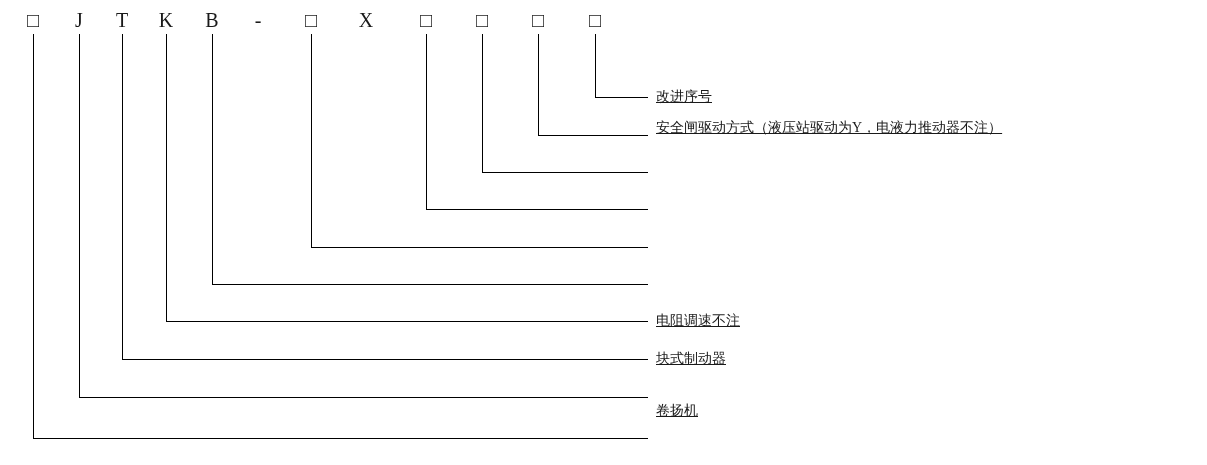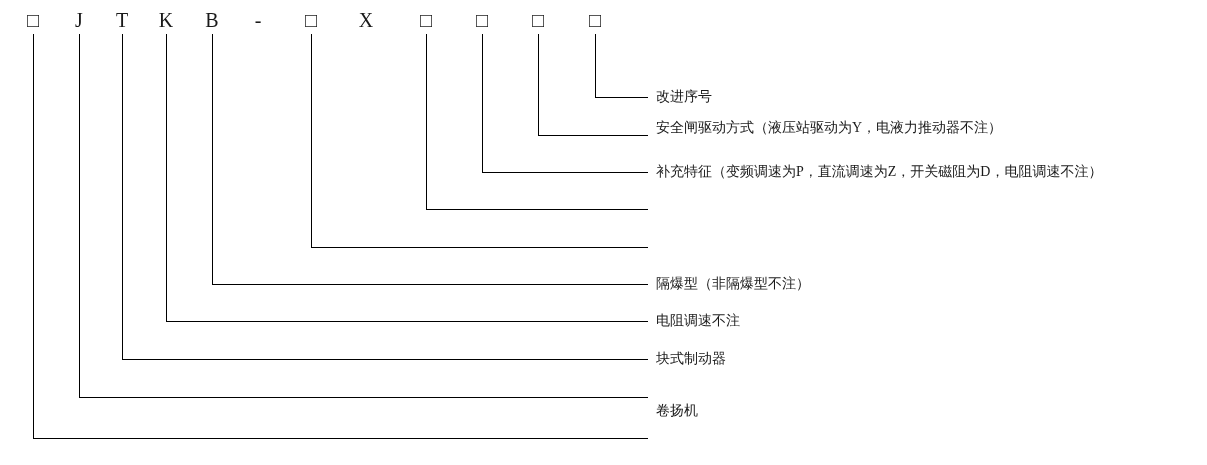--- a/index.html
+++ b/index.html
@@ -37,20 +37,21 @@
     background: #000000;
   }
   .callout-label {
     position: absolute;
     left: 656px;
     font-size: 14px;
     line-height: 20px;
     white-space: nowrap;
     font-family: "Liberation Serif", "DejaVu Serif", serif;
     color: #1a1a1a;
+    text-decoration: underline;
   }
 </style>
 </head>
 <body>
 
 <div class="stage">
 
   <span class="code-char" style="left:33px">□</span>
   <span class="code-char" style="left:79px">J</span>
   <span class="code-char" style="left:122px">T</span>
@@ -67,31 +68,29 @@
   <div class="vline" style="left:595px; top:34px; height:64px"></div>
   <div class="hline" style="left:595px; top:97px; width:53px"></div>
   <div class="callout-label" style="top:87px">改进序号</div>
 
   <div class="vline" style="left:538px; top:34px; height:102px"></div>
   <div class="hline" style="left:538px; top:135px; width:110px"></div>
   <div class="callout-label" style="top:118px">安全闸驱动方式（液压站驱动为Y，电液力推动器不注）</div>
 
   <div class="vline" style="left:482px; top:34px; height:139px"></div>
   <div class="hline" style="left:482px; top:172px; width:166px"></div>
-  <div class="callout-label" style="top:162px">补充特征（变频调速为P，直流调速为Z，开关磁阻为D，电阻调速不注）</div>
 
   <div class="vline" style="left:426px; top:34px; height:176px"></div>
   <div class="hline" style="left:426px; top:209px; width:222px"></div>
 
   <div class="vline" style="left:311px; top:34px; height:214px"></div>
   <div class="hline" style="left:311px; top:247px; width:337px"></div>
 
   <div class="vline" style="left:212px; top:34px; height:251px"></div>
   <div class="hline" style="left:212px; top:284px; width:436px"></div>
-  <div class="callout-label" style="top:274px">隔爆型（非隔爆型不注）</div>
 
   <div class="vline" style="left:166px; top:34px; height:288px"></div>
   <div class="hline" style="left:166px; top:321px; width:482px"></div>
   <div class="callout-label" style="top:311px">电阻调速不注</div>
 
   <div class="vline" style="left:122px; top:34px; height:326px"></div>
   <div class="hline" style="left:122px; top:359px; width:526px"></div>
   <div class="callout-label" style="top:349px">块式制动器</div>
 
   <div class="vline" style="left:79px; top:34px; height:364px"></div>

